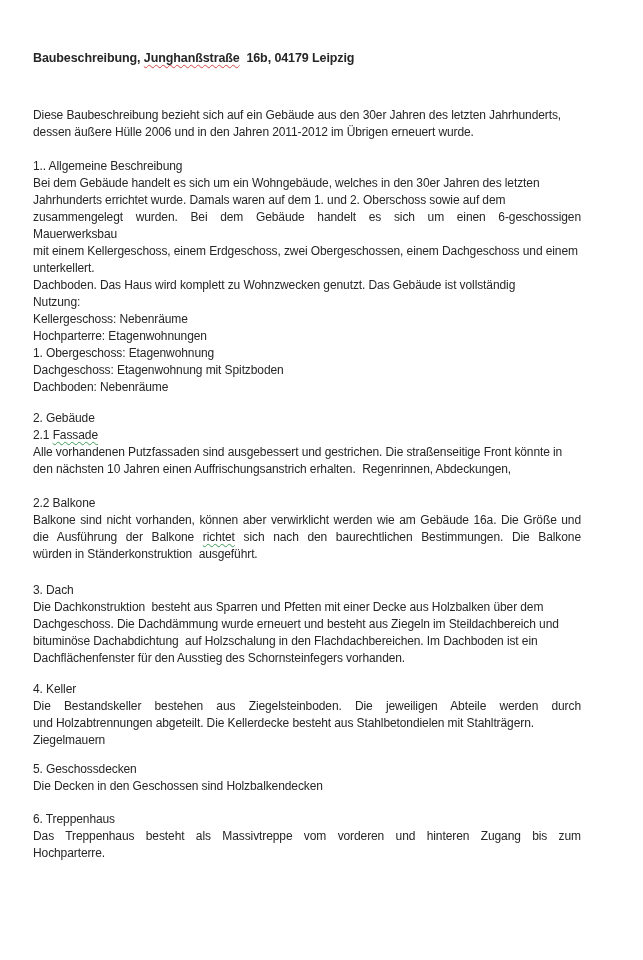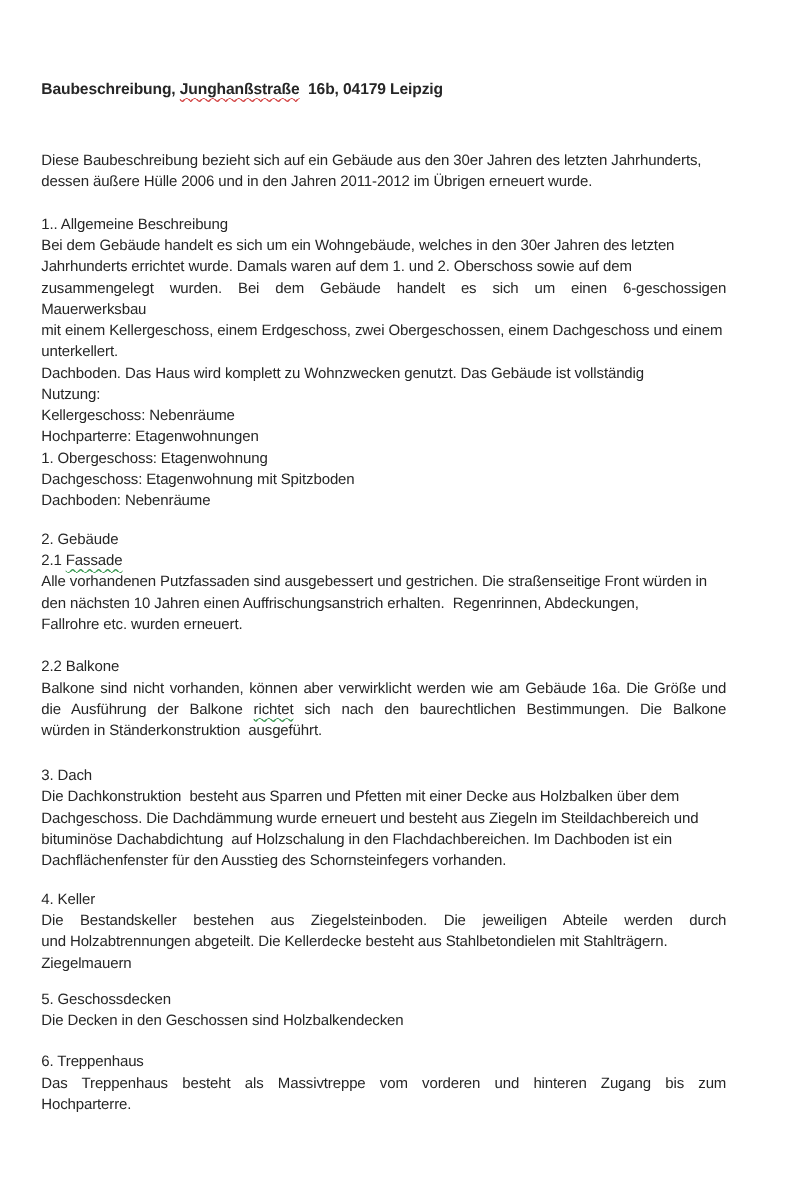--- a/index.html
+++ b/index.html
@@ -9,21 +9,21 @@
   }
   body {
     width: 643px;
     height: 960px;
     overflow: hidden;
     font-family: "Liberation Sans", sans-serif;
     color: #262626;
   }
   main[data-name="document-page"] {
     box-sizing: border-box;
-    padding: 55px 0 0 33px;
+    padding: 42px 0 0 33px;
     width: 581px; 
   }
   .block { width: 548px; }
   .line {
     font-size: 12px;
     line-height: 17px;
     letter-spacing: -0.1px;
     white-space: nowrap;
   }
   .title {
@@ -88,23 +88,22 @@
     <div class="line" data-name="nutzung-item">Kellergeschoss: Nebenräume</div>
     <div class="line" data-name="nutzung-item">Hochparterre: Etagenwohnungen</div>
     <div class="line" data-name="nutzung-item">1. Obergeschoss: Etagenwohnung</div>
     <div class="line" data-name="nutzung-item">Dachgeschoss: Etagenwohnung mit Spitzboden</div>
     <div class="line" data-name="nutzung-item">Dachboden: Nebenräume</div>
   </section>
 
   <section class="block" data-name="section-2-gebaeude-fassade">
     <div class="line" data-name="section-2-heading">2. Gebäude</div>
     <div class="line" data-name="section-2-1-subheading"><span data-name="subheading-text">2.1 </span><span class="sp-green" data-name="subheading-grammar-flagged-word">Fassade</span></div>
-    <div class="line" data-name="text-line">Alle vorhandenen Putzfassaden sind ausgebessert und gestrichen. Die straßenseitige Front würden in</div>
+    <div class="line" data-name="text-line">Alle vorhandenen Putzfassaden sind ausgebessert und gestrichen. Die straßenseitige Front könnte in</div>
     <div class="line" data-name="text-line">den nächsten 10 Jahren einen Auffrischungsanstrich erhalten.&nbsp; Regenrinnen, Abdeckungen,</div>
-    <div class="line" data-name="text-line">Fallrohre etc. wurden erneuert.</div>
   </section>
 
   <section class="block" data-name="section-2-2-balkone">
     <div class="line" data-name="section-2-2-heading">2.2 Balkone</div>
     <div class="line stretch" data-name="text-line">Balkone sind nicht vorhanden, können aber verwirklicht werden wie am Gebäude 16a. Die Größe und</div>
     <div class="line stretch" data-name="text-line"><span data-name="text-segment">die Ausführung der Balkone </span><span class="sp-green" data-name="grammar-flagged-word">richtet</span><span data-name="text-segment"> sich nach den baurechtlichen Bestimmungen. Die Balkone</span></div>
     <div class="line" data-name="text-line">würden in Ständerkonstruktion&nbsp; ausgeführt.</div>
   </section>
 
   <section class="block" data-name="section-3-dach">

